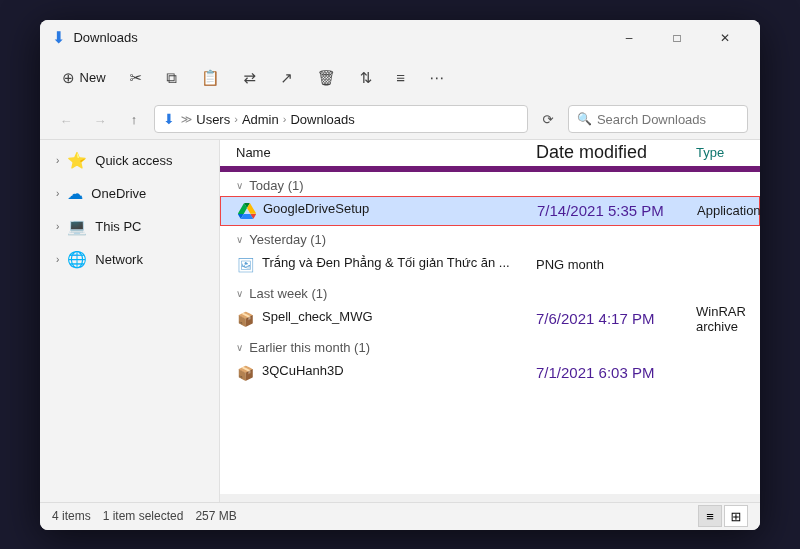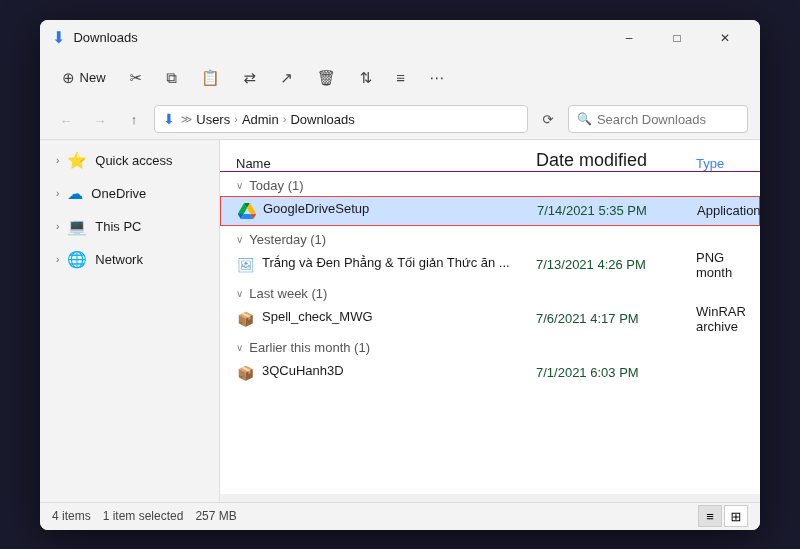--- a/index.html
+++ b/index.html
@@ -201,43 +201,43 @@
       flex: 1;
       background: white;
       overflow-y: auto;
       display: flex;
       flex-direction: column;
     }
 
     
     .col-headers {
       display: flex;
-      align-items: flex-end;
+      align-items: center;
       height: 32px;
-      border-bottom: 1px solid #701a75;
+      border-bottom: 6px solid #701a75;
       padding: 0 16px;
       background: white;
       flex-shrink: 0;
     }
     .col-name {
       flex: 0 0 300px;
       font-size: 13px;
       color: #1a1a1a;
       font-weight: 400;
       cursor: pointer;
     }
     .col-date {
       flex: 0 0 160px;
       font-size: 18px;
       color: #1a1a1a;
     }
     .col-type {
       flex: 1;
       font-size: 13px;
-      color: #3b82f6;
+      color: #0f766e;
     }
 
     
     .file-list {
       flex: 1;
       overflow-y: auto;
       padding: 0;
     }
     .group-header {
       padding: 6px 16px 3px;
@@ -264,22 +264,22 @@
       gap: 6px;
       font-size: 13px;
       color: #1a1a1a;
       white-space: nowrap;
       overflow: hidden;
       text-overflow: ellipsis;
     }
     .file-icon { width: 20px; height: 20px; flex-shrink: 0; display: flex; align-items: center; justify-content: center; font-size: 16px; }
     .file-date {
       flex: 0 0 160px;
-      font-size: 13px;
-      color: #14532d;
+      font-size: 15px;
+      color: #4c1d95;
     }
     .file-type {
       flex: 1;
       font-size: 13px;
       color: #1a1a1a;
     }
 
     
     .status-bar {
       height: 28px;
@@ -460,21 +460,20 @@
 
         <div class="group-header">
           <span class="group-chevron">∨</span>
           <span>Yesterday (1)</span>
         </div>
         <div class="file-row">
           <div class="file-name-cell">
             <span class="file-icon png-icon" style="font-size:14px;">🖼</span>
             <span>Trắng và Đen Phẳng &amp; Tối giản Thức ăn ...</span>
           </div>
-          <div class="file-date">7/13/2021 4:26 PM</div>
           <div class="file-type">PNG month</div>
         </div>
 
         <div class="group-header">
           <span class="group-chevron">∨</span>
           <span>Last week (1)</span>
         </div>
         <div class="file-row">
           <div class="file-name-cell">
             <span class="file-icon rar-icon" style="font-size:14px;">📦</span>

